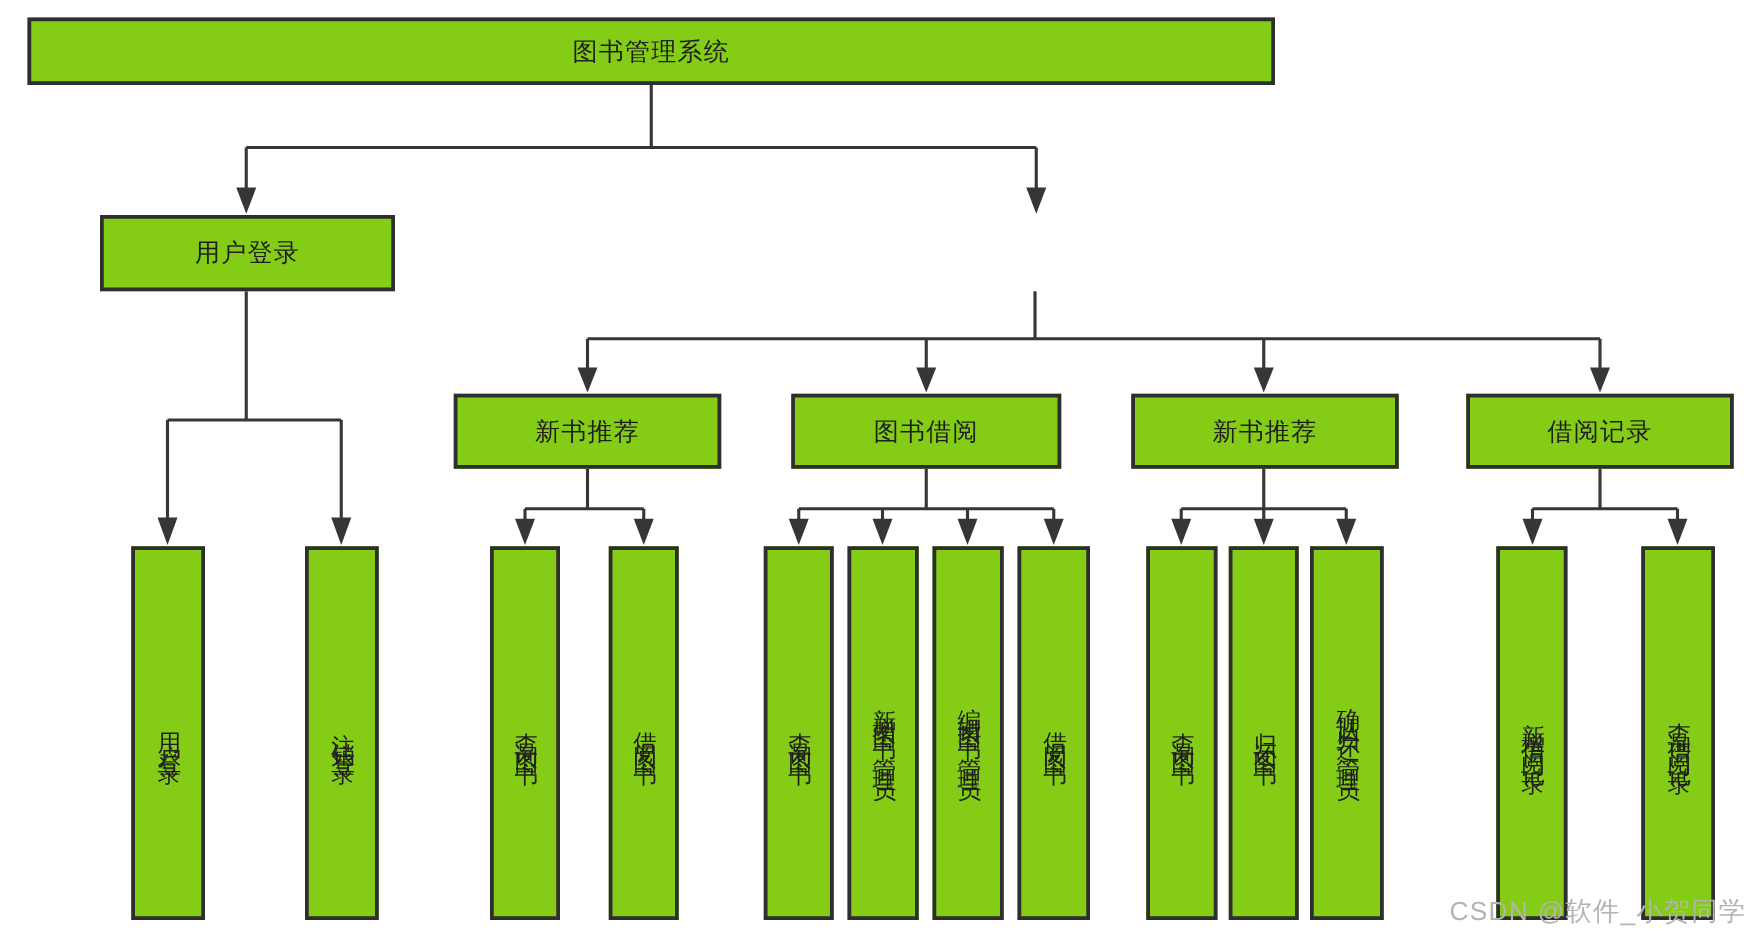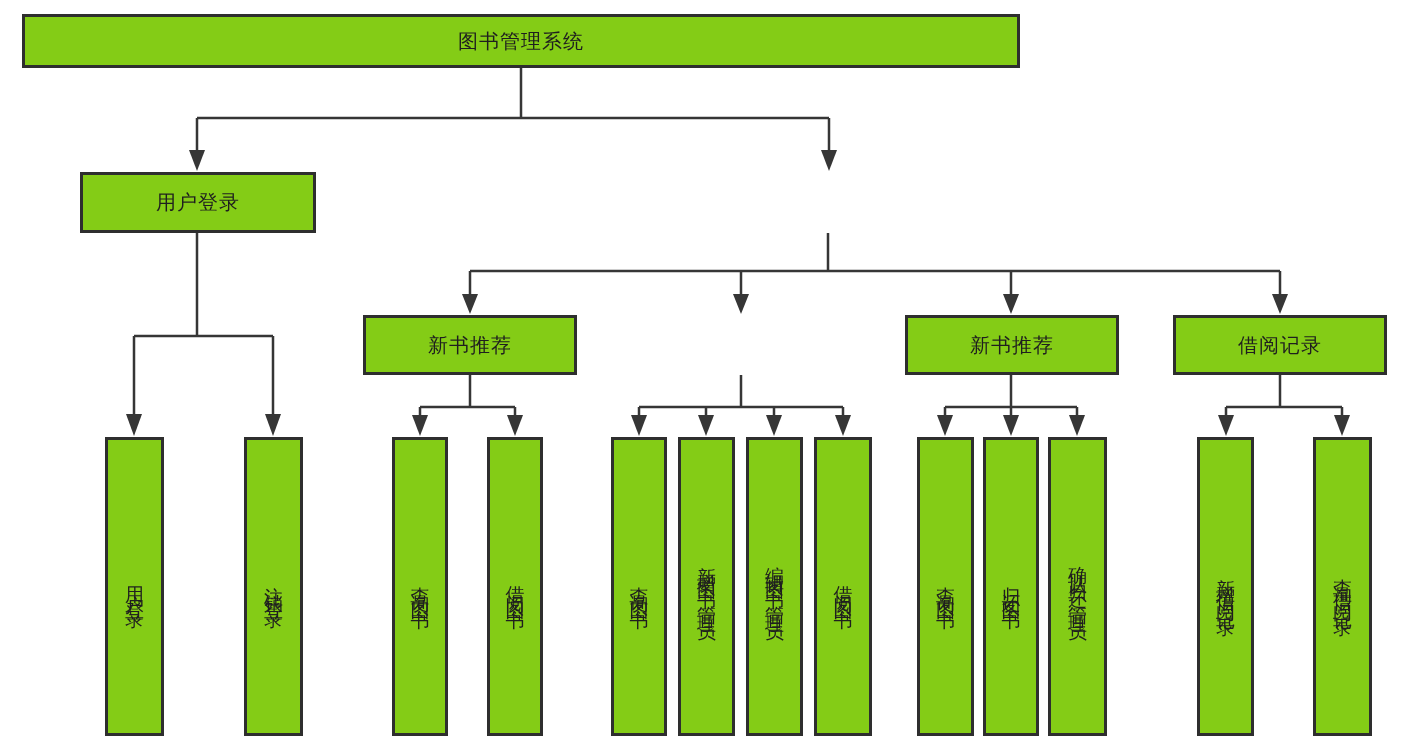--- a/index.html
+++ b/index.html
@@ -82,20 +82,21 @@
       <polygon points="1218,415 1234,415 1226,436"></polygon>
       <polygon points="1334,415 1350,415 1342,436"></polygon>
     </g>
   </svg>
 
   <div class="box hbox" style="left:22px;top:14px;width:998px;height:54px;">图书管理系统</div>
 
   <div class="box hbox" style="left:80px;top:172px;width:236px;height:61px;">用户登录</div>
 
   <div class="box hbox" style="left:363px;top:315px;width:214px;height:60px;">新书推荐</div>
+  <div class="box hbox" style="left:633px;top:315px;width:216px;height:60px;">图书借阅</div>
   <div class="box hbox" style="left:905px;top:315px;width:214px;height:60px;">新书推荐</div>
   <div class="box hbox" style="left:1173px;top:315px;width:214px;height:60px;">借阅记录</div>
 
   <div class="box vbox" style="left:105px;top:437px;width:59px;height:299px;">
     <span class="vtext">用户登录</span>
   </div>
   <div class="box vbox" style="left:244px;top:437px;width:59px;height:299px;">
     <span class="vtext">注销登录</span>
   </div>
 
@@ -129,14 +130,15 @@
     <span class="vtext">确认归还（管理员）</span>
   </div>
 
   <div class="box vbox" style="left:1197px;top:437px;width:57px;height:299px;">
     <span class="vtext">新增借阅记录</span>
   </div>
   <div class="box vbox" style="left:1313px;top:437px;width:59px;height:299px;">
     <span class="vtext">查询借阅记录</span>
   </div>
 
+  <div class="watermark">CSDN @软件_小贺同学</div>
 
 </div>
 
 </body></html>

